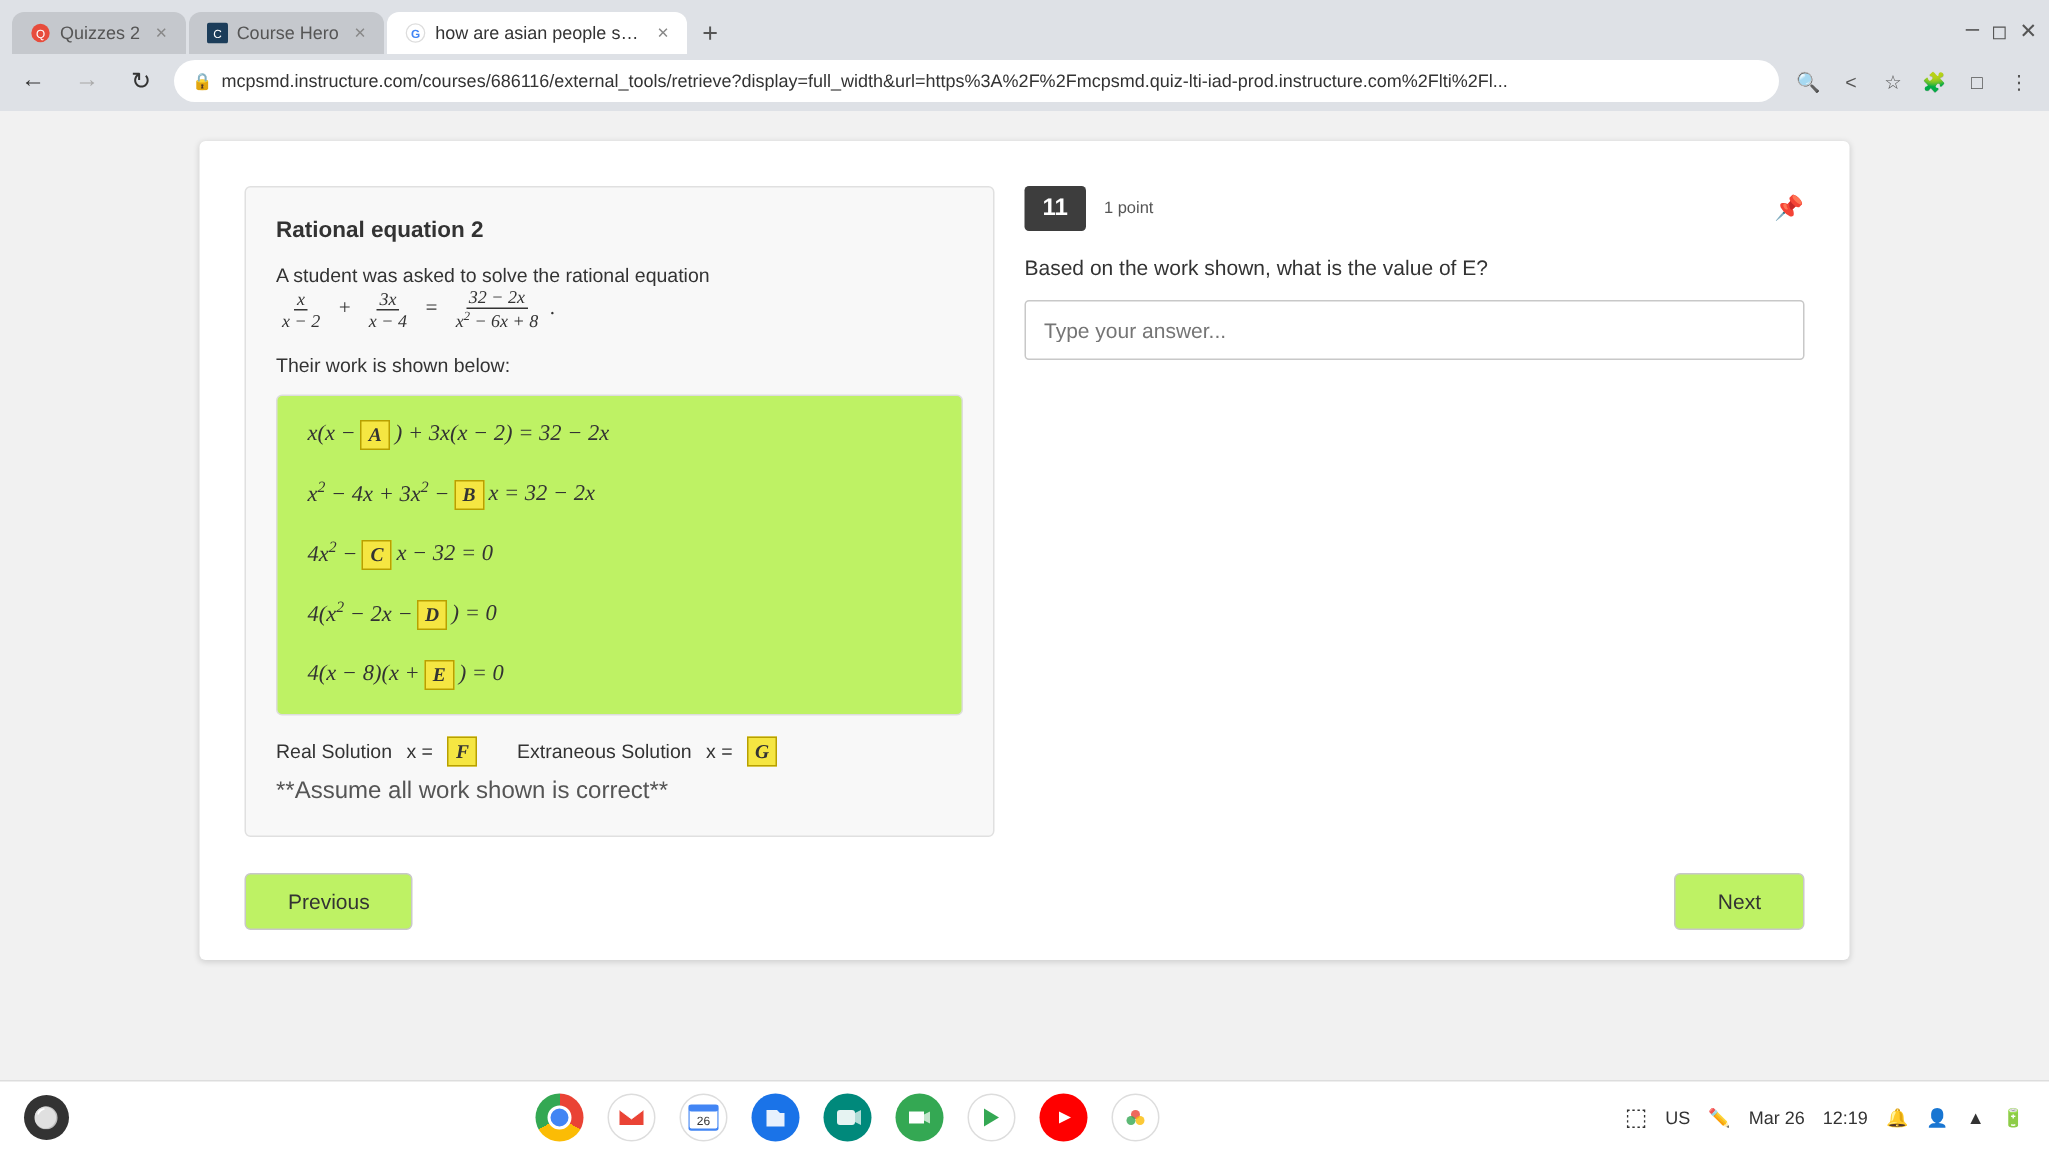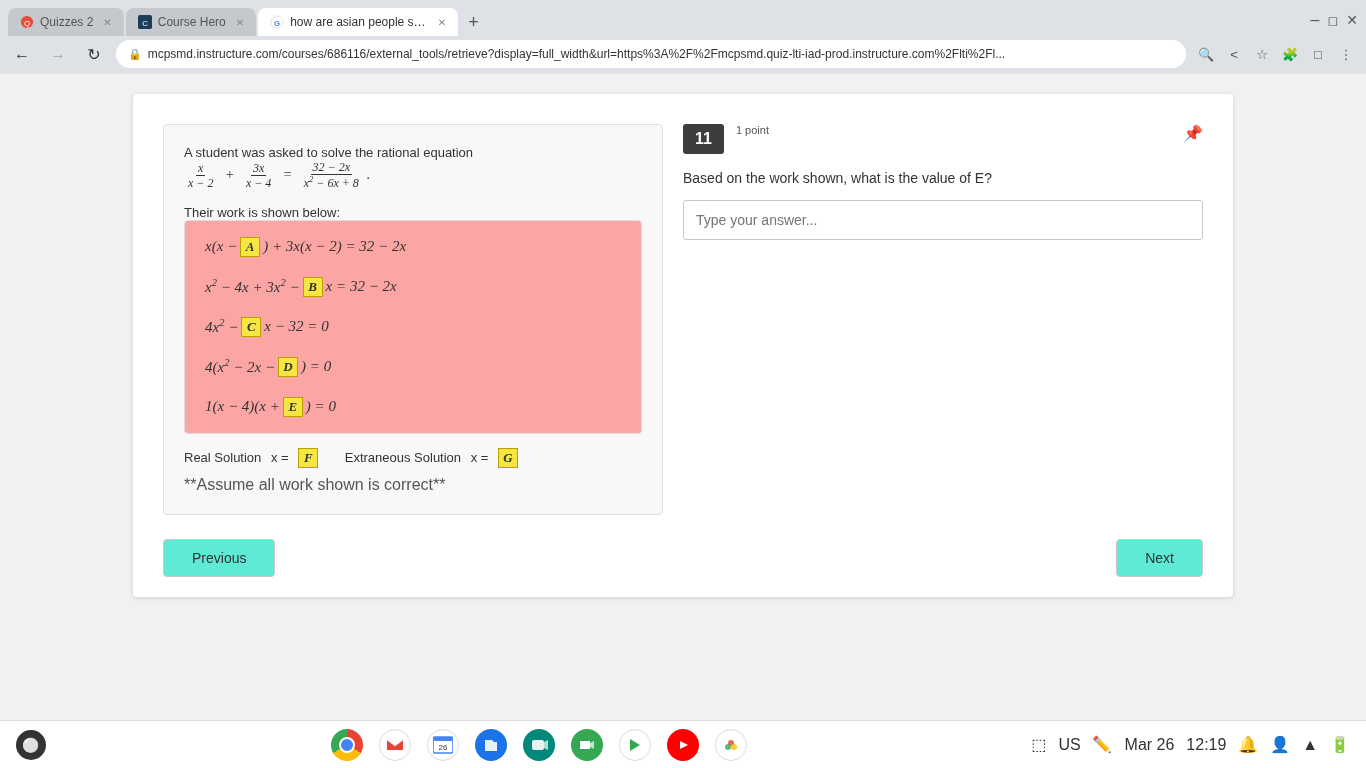--- a/index.html
+++ b/index.html
@@ -221,24 +221,25 @@
       padding: 0 2px;
     }
 
     .fraction .den {
       padding: 0 2px;
     }
 
     .work-shown {
       font-size: 13px;
       color: #333;
+      margin-bottom: 12px;
     }
 
     .work-box {
-      background: #fca5a5;
+      background: #bef264;
       border: 1px solid #ddd;
       padding: 16px 20px;
       border-radius: 4px;
       margin-bottom: 14px;
     }
 
     .math-line {
       font-size: 15px;
       color: #333;
       margin-bottom: 20px;
@@ -275,20 +276,21 @@
       margin-top: 8px;
     }
 
     
     .answer-panel {
       width: 520px;
     }
 
     .question-header {
       display: flex;
+      align-items: center;
       gap: 12px;
       margin-bottom: 16px;
     }
 
     .question-number-badge {
       background: #3d3d3d;
       color: #fff;
       padding: 6px 12px;
       font-size: 16px;
       font-weight: bold;
@@ -327,21 +329,21 @@
     
     .nav-buttons {
       display: flex;
       justify-content: space-between;
       align-items: center;
       margin-top: 24px;
     }
 
     .nav-button {
       border: 1px solid #c8c8c8;
-      background: #5eead4;
+      background: #bef264;
       padding: 10px 28px;
       font-size: 14px;
       color: #333;
       border-radius: 4px;
       cursor: pointer;
     }
 
     
     .taskbar {
       height: 48px;
@@ -390,21 +392,21 @@
 
     .taskbar-right {
       display: flex;
       align-items: center;
       gap: 12px;
       font-size: 13px;
       color: #333;
     }
 
     .taskbar-right span {
-      font-size: 16px;
+      font-size: 12px;
     }
 
     
     sup { font-size: 0.7em; vertical-align: super; }
 
     
     .chrome-icon {
       width: 32px;
       height: 32px;
       border-radius: 50%;
@@ -480,20 +482,21 @@
       <span class="url-action-btn">⋮</span>
     </div>
   </div>
 </div>
 
 <div class="page-content">
   <div class="quiz-container">
     <div class="quiz-layout">
 
       <div class="question-panel">
+        <div class="question-title">Rational equation 2</div>
         <div class="question-intro">A student was asked to solve the rational equation</div>
 
         <div class="equation-display" style="font-family:'Times New Roman',serif; font-style:italic; font-size:14px; margin-bottom:14px;">
           <span>
             <span class="fraction">
               <span class="num">x</span>
               <span class="den">x − 2</span>
             </span>
           </span>
           <span>&nbsp;+&nbsp;</span>
@@ -531,21 +534,21 @@
             <span>x − 32 = 0</span>
           </div>
 
           <div class="math-line">
             <span>4(x<sup>2</sup> − 2x − </span>
             <span class="highlight-box">D</span>
             <span>) = 0</span>
           </div>
 
           <div class="math-line" style="margin-bottom:0;">
-            <span>1(x − 4)(x + </span>
+            <span>4(x − 8)(x + </span>
             <span class="highlight-box">E</span>
             <span>) = 0</span>
           </div>
         </div>
 
         <div class="math-line" style="font-family:Arial,sans-serif; font-style:normal; font-size:13px; gap:6px; flex-wrap:wrap; margin-bottom:8px;">
           <span style="">Real Solution</span>
           <span>&nbsp;x =&nbsp;</span>
           <span class="highlight-box">F</span>
           <span>&nbsp;&nbsp;&nbsp;&nbsp;</span>

